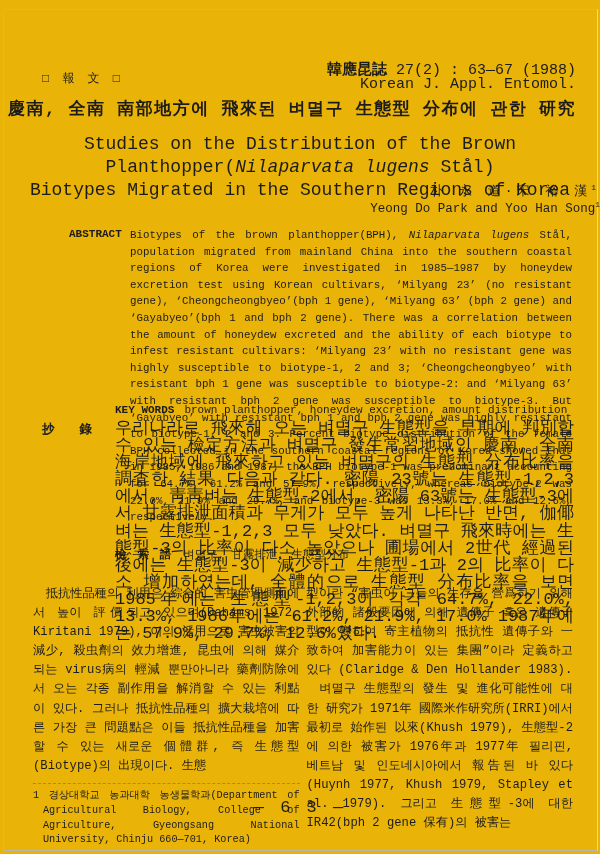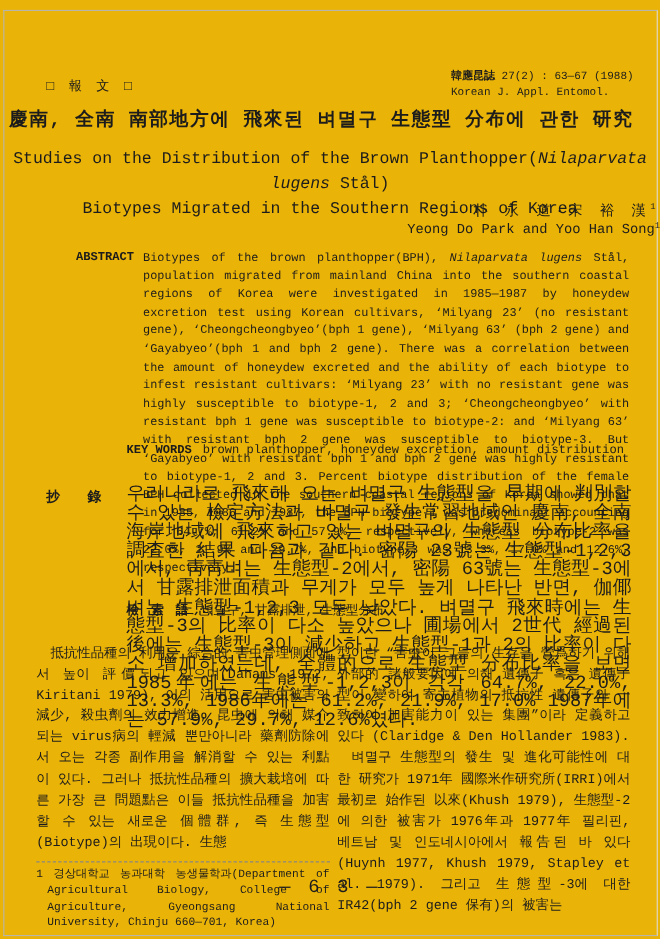--- a/index.html
+++ b/index.html
@@ -14,48 +14,48 @@
   .scan-frame{
     position:absolute;left:3px;top:9px;right:2px;bottom:3px;
     border:1px solid #b8b5ac;border-right-color:#ddd9d0;
     pointer-events:none;
   }
   .header{
     position:absolute;top:64px;left:42px;right:24px;
     display:flex;justify-content:space-between;align-items:flex-start;
   }
   .article-type{font-size:12px;letter-spacing:3px;padding-top:6px;}
-  .journal-info{font-size:10px;line-height:14px;text-align:left;}
+  .journal-info{font-size:15px;line-height:14px;text-align:right;}
   .journal-info .cjk{font-weight:bold;}
   .title-ko{
     position:absolute;top:97px;left:0;right:16px;
     text-align:center;font-size:17px;font-weight:bold;letter-spacing:1.5px;
   }
   .title-en{
     position:absolute;top:133px;left:0;right:0;
-    text-align:center;font-size:15px;line-height:23px;
+    text-align:center;font-size:18px;line-height:23px;
   }
   .authors{
     position:absolute;top:183px;left:0;right:0;text-align:right;
   }
   .authors-ko{font-size:13px;letter-spacing:4px;line-height:17px;}
   .authors-en{font-size:12.5px;line-height:18px;}
   sup{font-size:8px;vertical-align:super;line-height:0;}
   .abstract{
     position:absolute;top:227px;left:54px;right:28px;
     display:flex;
   }
   .abstract-label{flex:none;width:61px;font-weight:bold;font-size:11px;padding-top:1px;margin-left:15px;}
   .abstract-text{flex:1;font-size:10.8px;line-height:16.6px;text-align:justify;}
   .keywords-row{
     position:absolute;top:404px;left:115px;right:28px;font-size:11px;
   }
   .keywords-row b{margin-right:10px;}
   .chorok{
-    position:absolute;top:442px;left:42px;right:26px;display:flex;
+    position:absolute;top:420px;left:42px;right:26px;display:flex;
   }
   .chorok-label{flex:none;width:73px;font-weight:bold;font-size:12.5px;padding-top:1px;}
   .chorok-text{flex:1;font-size:17px;line-height:17.1px;text-align:justify;}
   .kword-row{
     position:absolute;top:547px;left:115px;right:28px;font-size:11.5px;
   }
   .kword-row b{margin-right:10px;letter-spacing:2px;}
   .body-cols{
     position:absolute;top:585px;left:33px;right:27px;
     display:flex;gap:7px;

